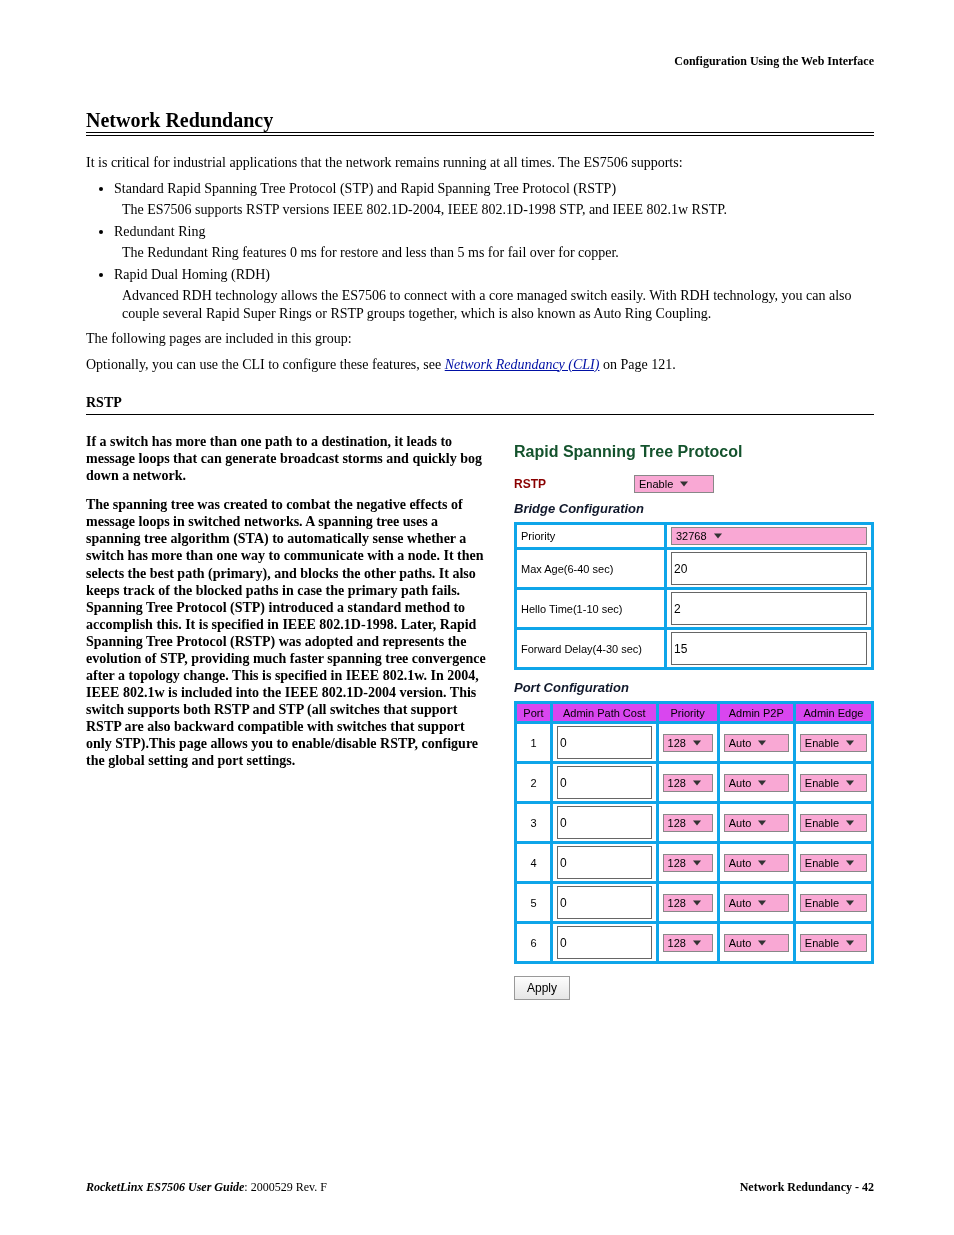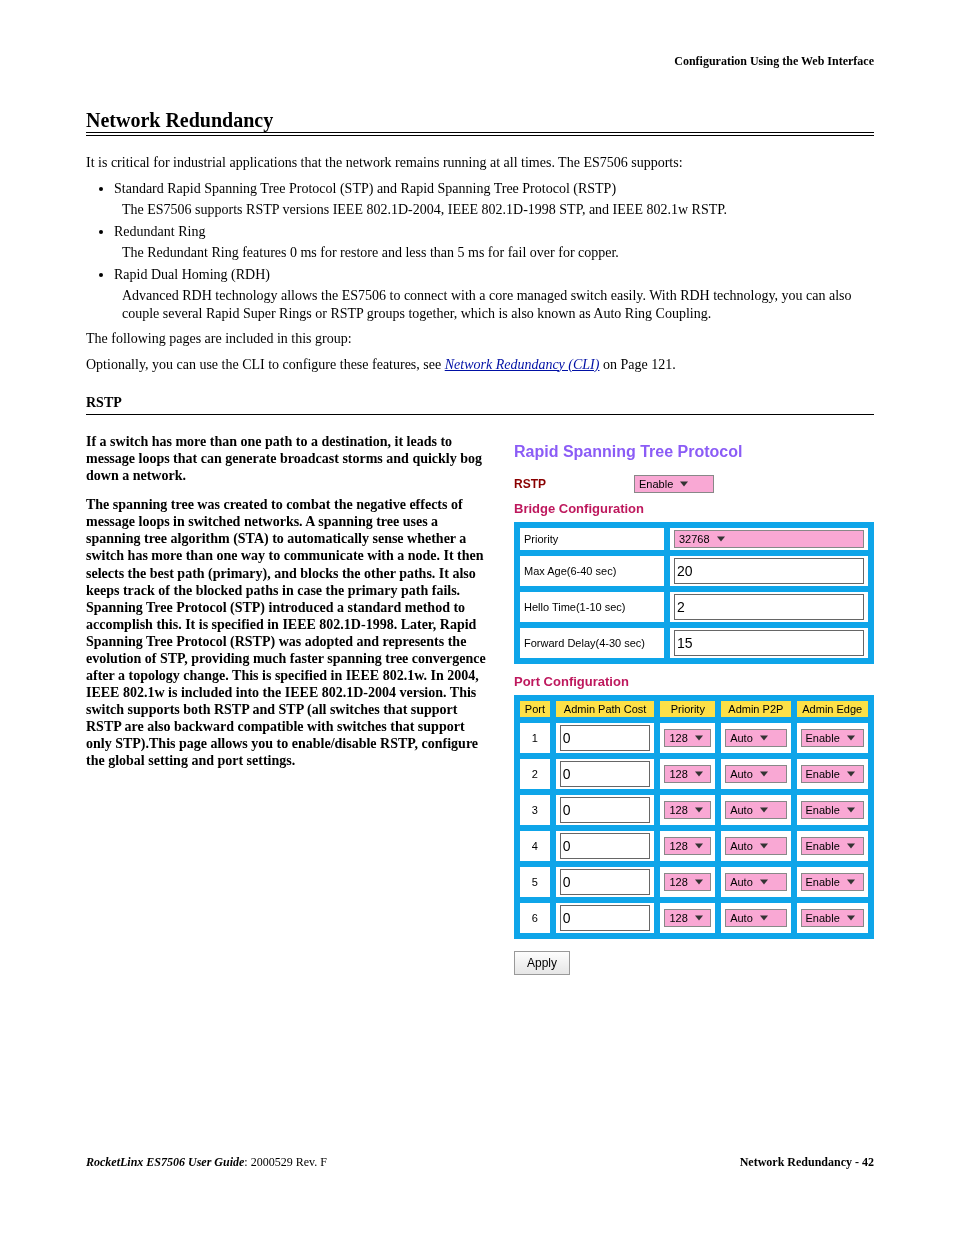--- a/index.html
+++ b/index.html
@@ -48,60 +48,61 @@
   .col-text { flex: 1; }
   .col-text p { margin: 0 0 12px 0; line-height: 1.22; font-weight: bold; }
   .col-fig {
     width: 360px;
     font-family: Arial, Helvetica, sans-serif;
     font-size: 12px;
   }
   .panel-title {
     font-weight: bold;
     font-size: 16px;
-    color: #8b5cf6;
+    color: #14532d;
     margin: 10px 0 14px 0;
     font-family: Arial, Helvetica, sans-serif;
   }
   .subhead {
-    color: #be185d;
+    color: #0f172a;
     font-weight: bold;
     font-size: 13px;
     margin: 6px 0 6px 0;
     font-family: Arial, Helvetica, sans-serif;
+    font-style: italic;
   }
   .row-inline { display: flex; align-items: center; margin-bottom: 8px; }
   .row-inline .label { color: #8a0000; font-weight: bold; width: 120px; }
   .caret svg { width: 8px; height: 6px; }
   table.ui-table {
     border-collapse: collapse;
     width: 100%;
     font-family: Arial, Helvetica, sans-serif;
     font-size: 11px;
   }
   table.ui-table td, table.ui-table th {
-    border: 6px solid #0ea5e9;
+    border: 3px solid #0ea5e9;
     padding: 2px 4px;
     text-align: left;
     height: 20px;
     vertical-align: middle;
   }
   table.ui-table th {
     text-align: center;
     font-weight: normal;
-    background: #fde047;
+    background: #d946ef;
   }
   table.ui-table td.ctr { text-align: center; }
   .port-table td input.txt,
   .bridge-table td input.txt {
     border: 1px solid #666;
     width: 100%;
-    font-size: 14px;
+    font-size: 12px;
     padding: 6px 2px;
-    height: 26px;
+    height: 33px;
     font-family: Arial, Helvetica, sans-serif;
   }
   .sel {
     display: flex;
     align-items: center;
     border: 1px solid #888;
     height: 18px;
     padding: 0 1px 0 4px;
     background: #f9a8d4;
     font-family: Arial, Helvetica, sans-serif;

